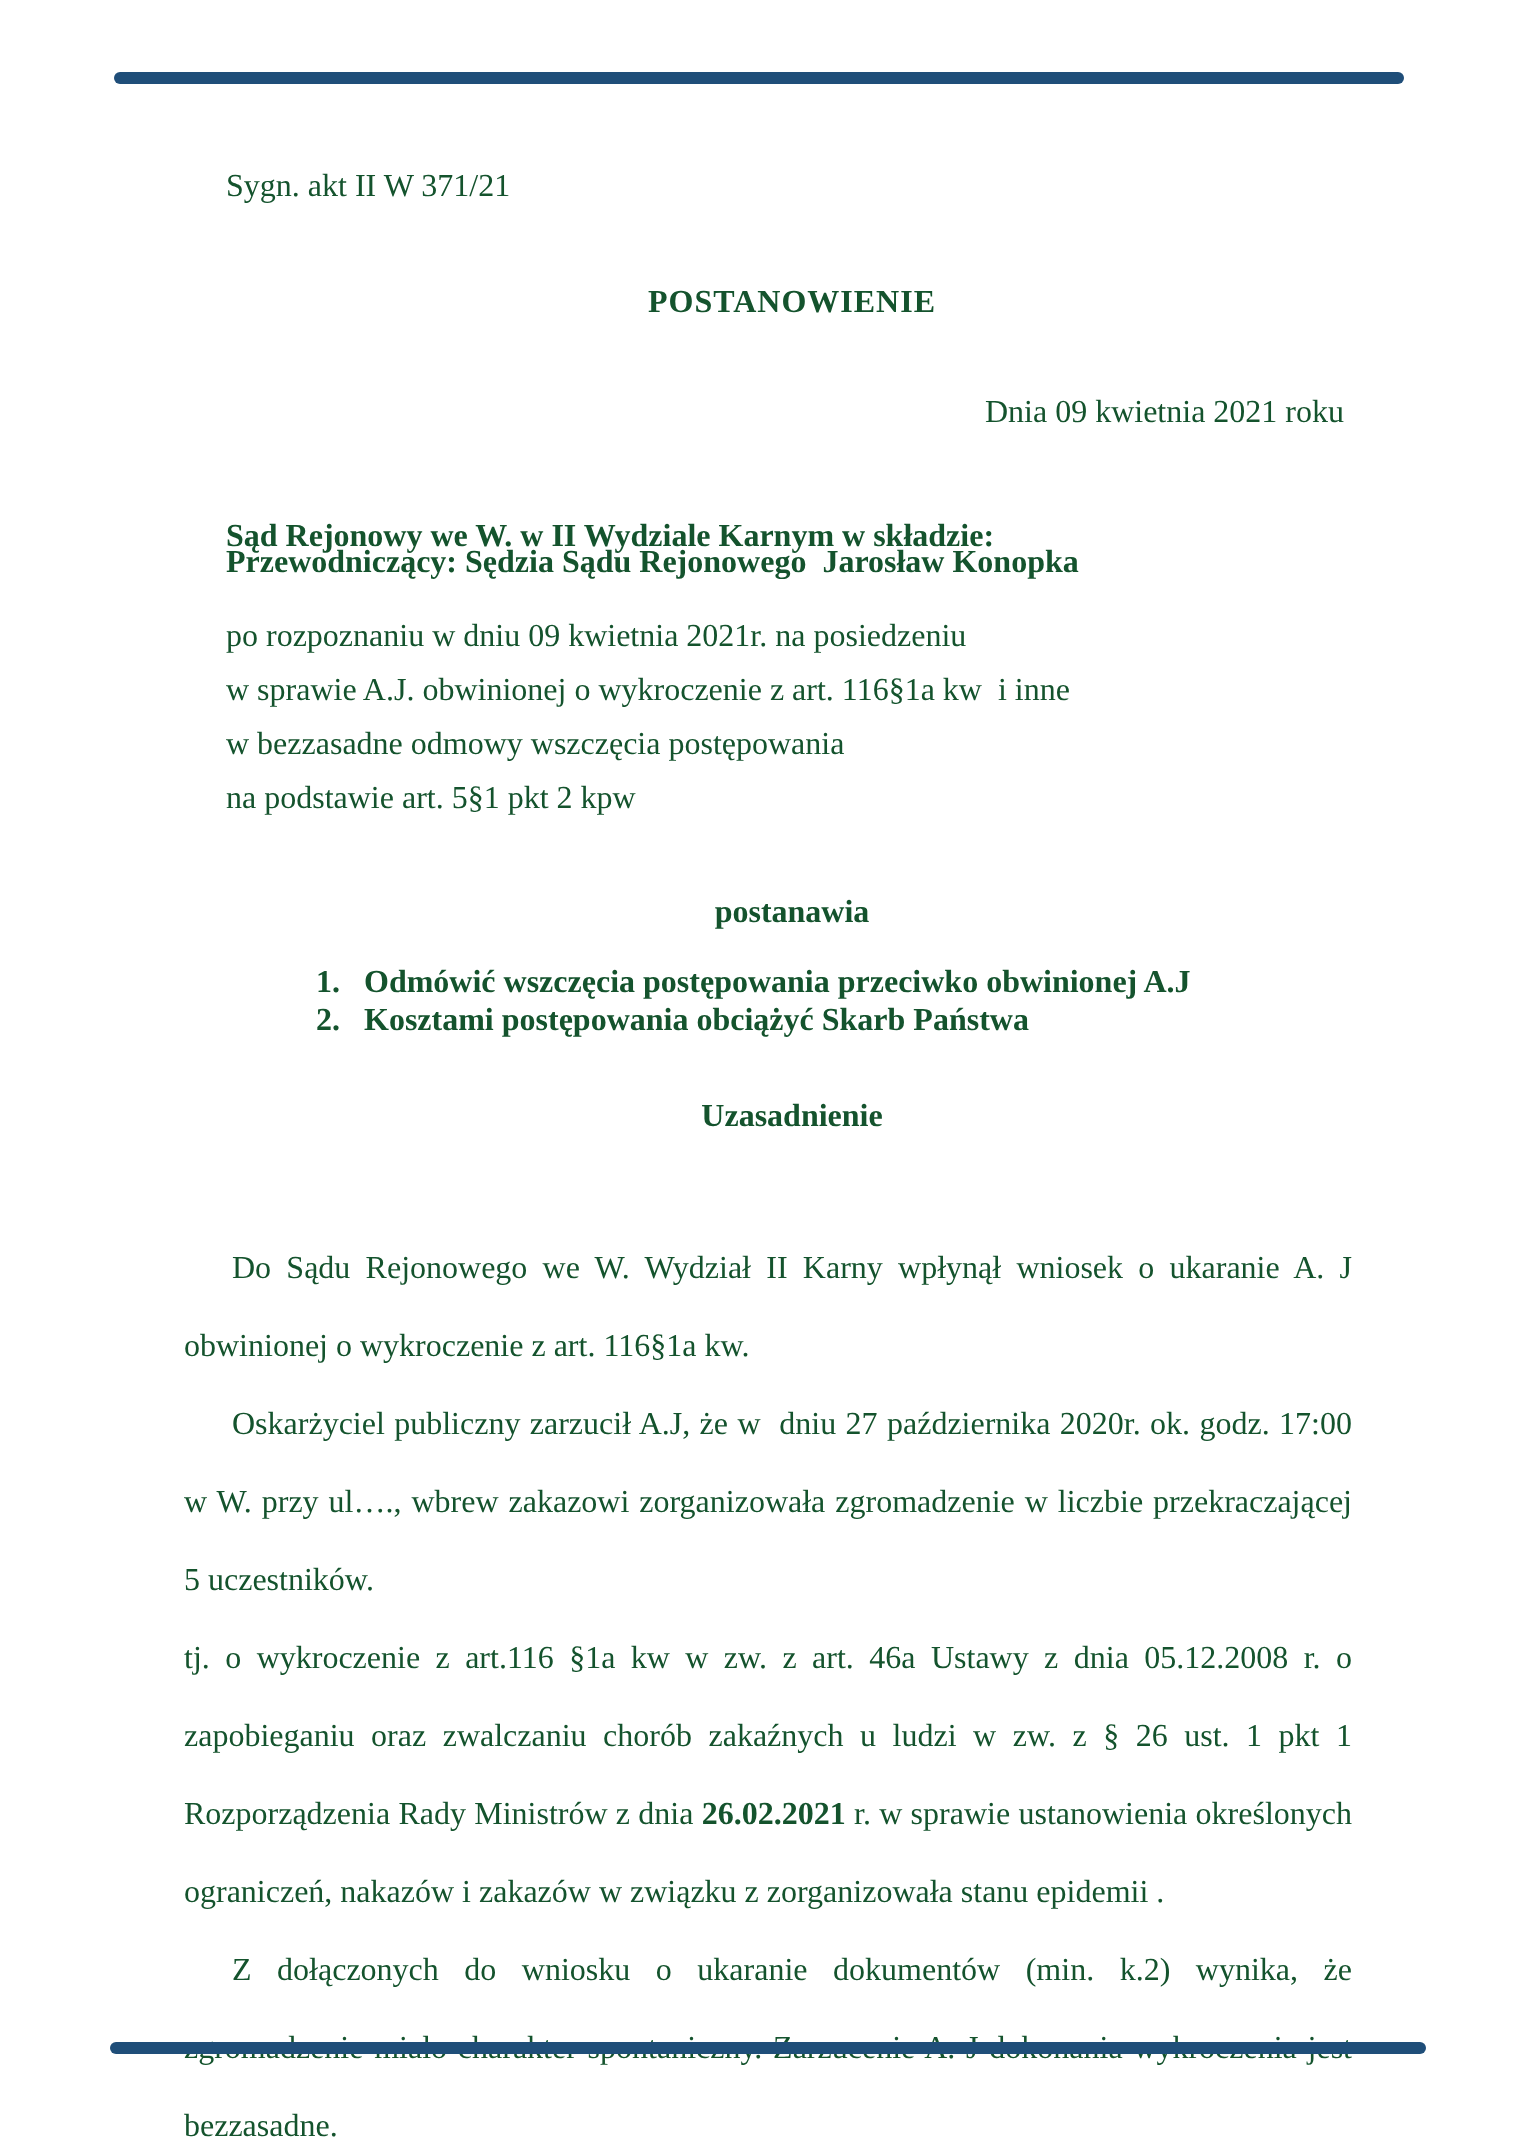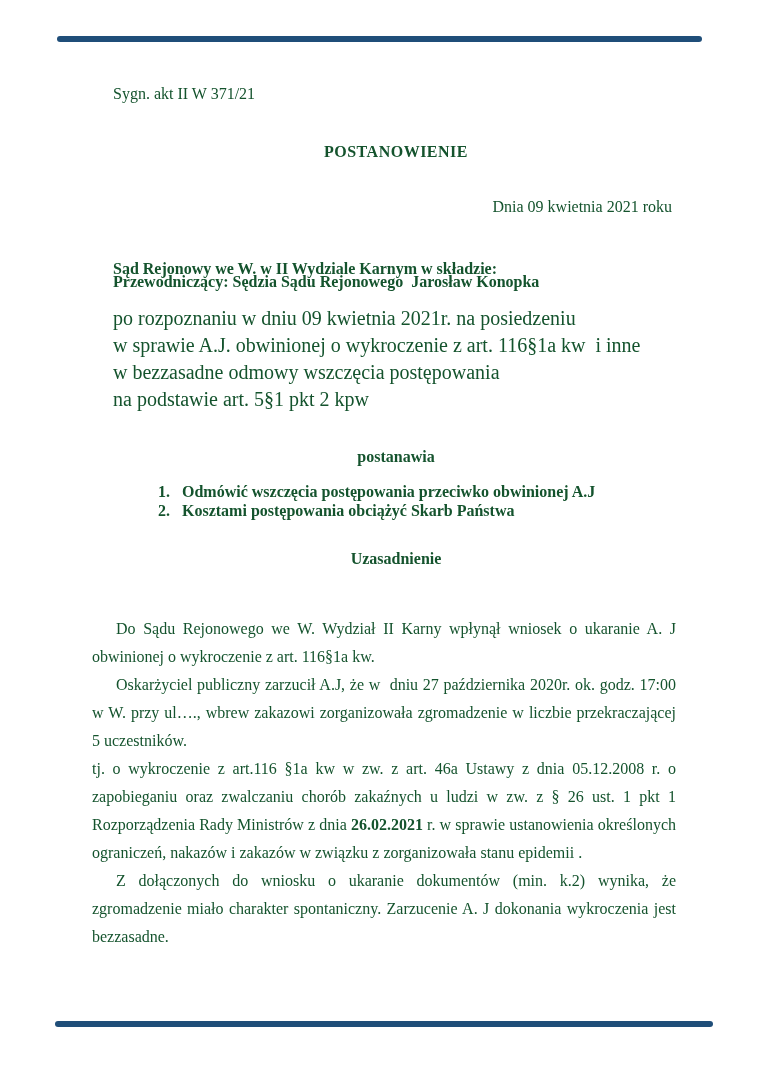--- a/index.html
+++ b/index.html
@@ -31,40 +31,40 @@
     line-height: 28px;
     white-space: pre-wrap;
   }
   .sygn       { left: 113px; top: 80px; }
   .doc-title  { left: 92px;  top: 138px; width: 608px; text-align: center; font-weight: bold; letter-spacing: 0.5px; }
   .date-line  { left: 92px;  top: 193px; width: 580px; text-align: right; }
   .court-line { left: 113px; top: 231px; font-weight: bold; margin-top: 24px; }
   .judge-line { left: 113px; top: 268px; font-weight: bold; text-align: center; }
 
   .preamble { position: absolute; left: 113px; top: 305px; }
-  .preamble .pl { font-size: 20px; line-height: 27px; white-space: pre-wrap; }
+  .preamble .pl { font-size: 16px; line-height: 27px; white-space: pre-wrap; }
 
   .decision-heading { left: 92px; top: 443px; width: 608px; text-align: center; font-weight: bold; }
 
   .decision-list { position: absolute; left: 158px; top: 482px; }
   .decision-item { display: flex; font-size: 16px; line-height: 19px; font-weight: bold; }
   .decision-item .num { width: 24px; flex: 0 0 24px; }
 
   .justification-heading { left: 92px; top: 545px; width: 608px; text-align: center; font-weight: bold; }
 
   .body-text {
     position: absolute;
     left: 92px;
     top: 615px;
     width: 584px;
   }
   .body-text p {
     margin: 0;
     font-size: 16px;
-    line-height: 28px;
+    line-height: 39px;
     text-align: justify;
     text-indent: 24px;
   }
   .body-text p.no-indent { text-indent: 0; }
   .body-text b { font-weight: bold; }
 </style>
 </head>
 <body>
 
 <div class="page">

